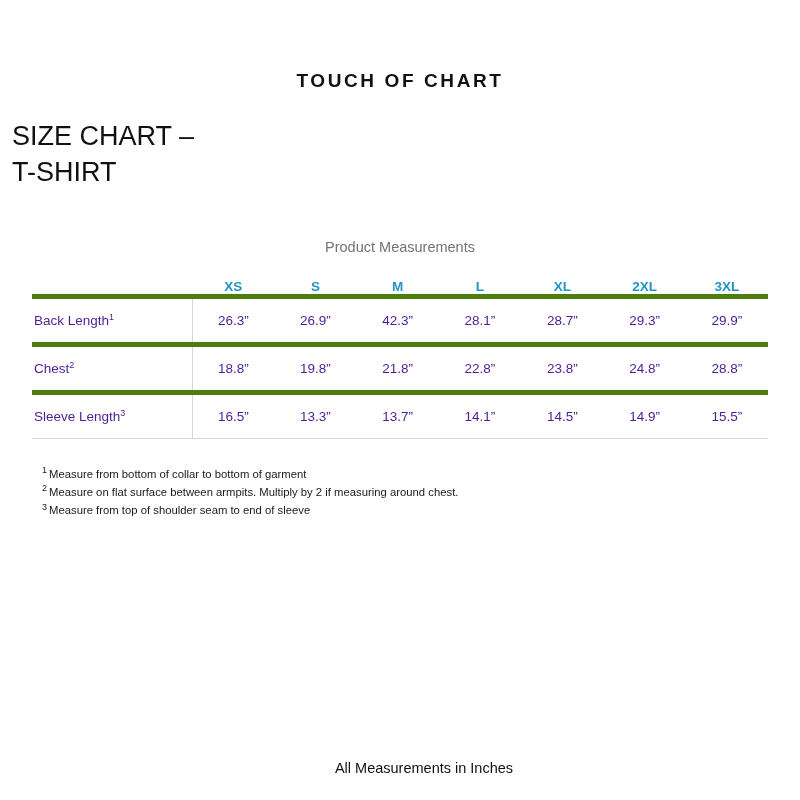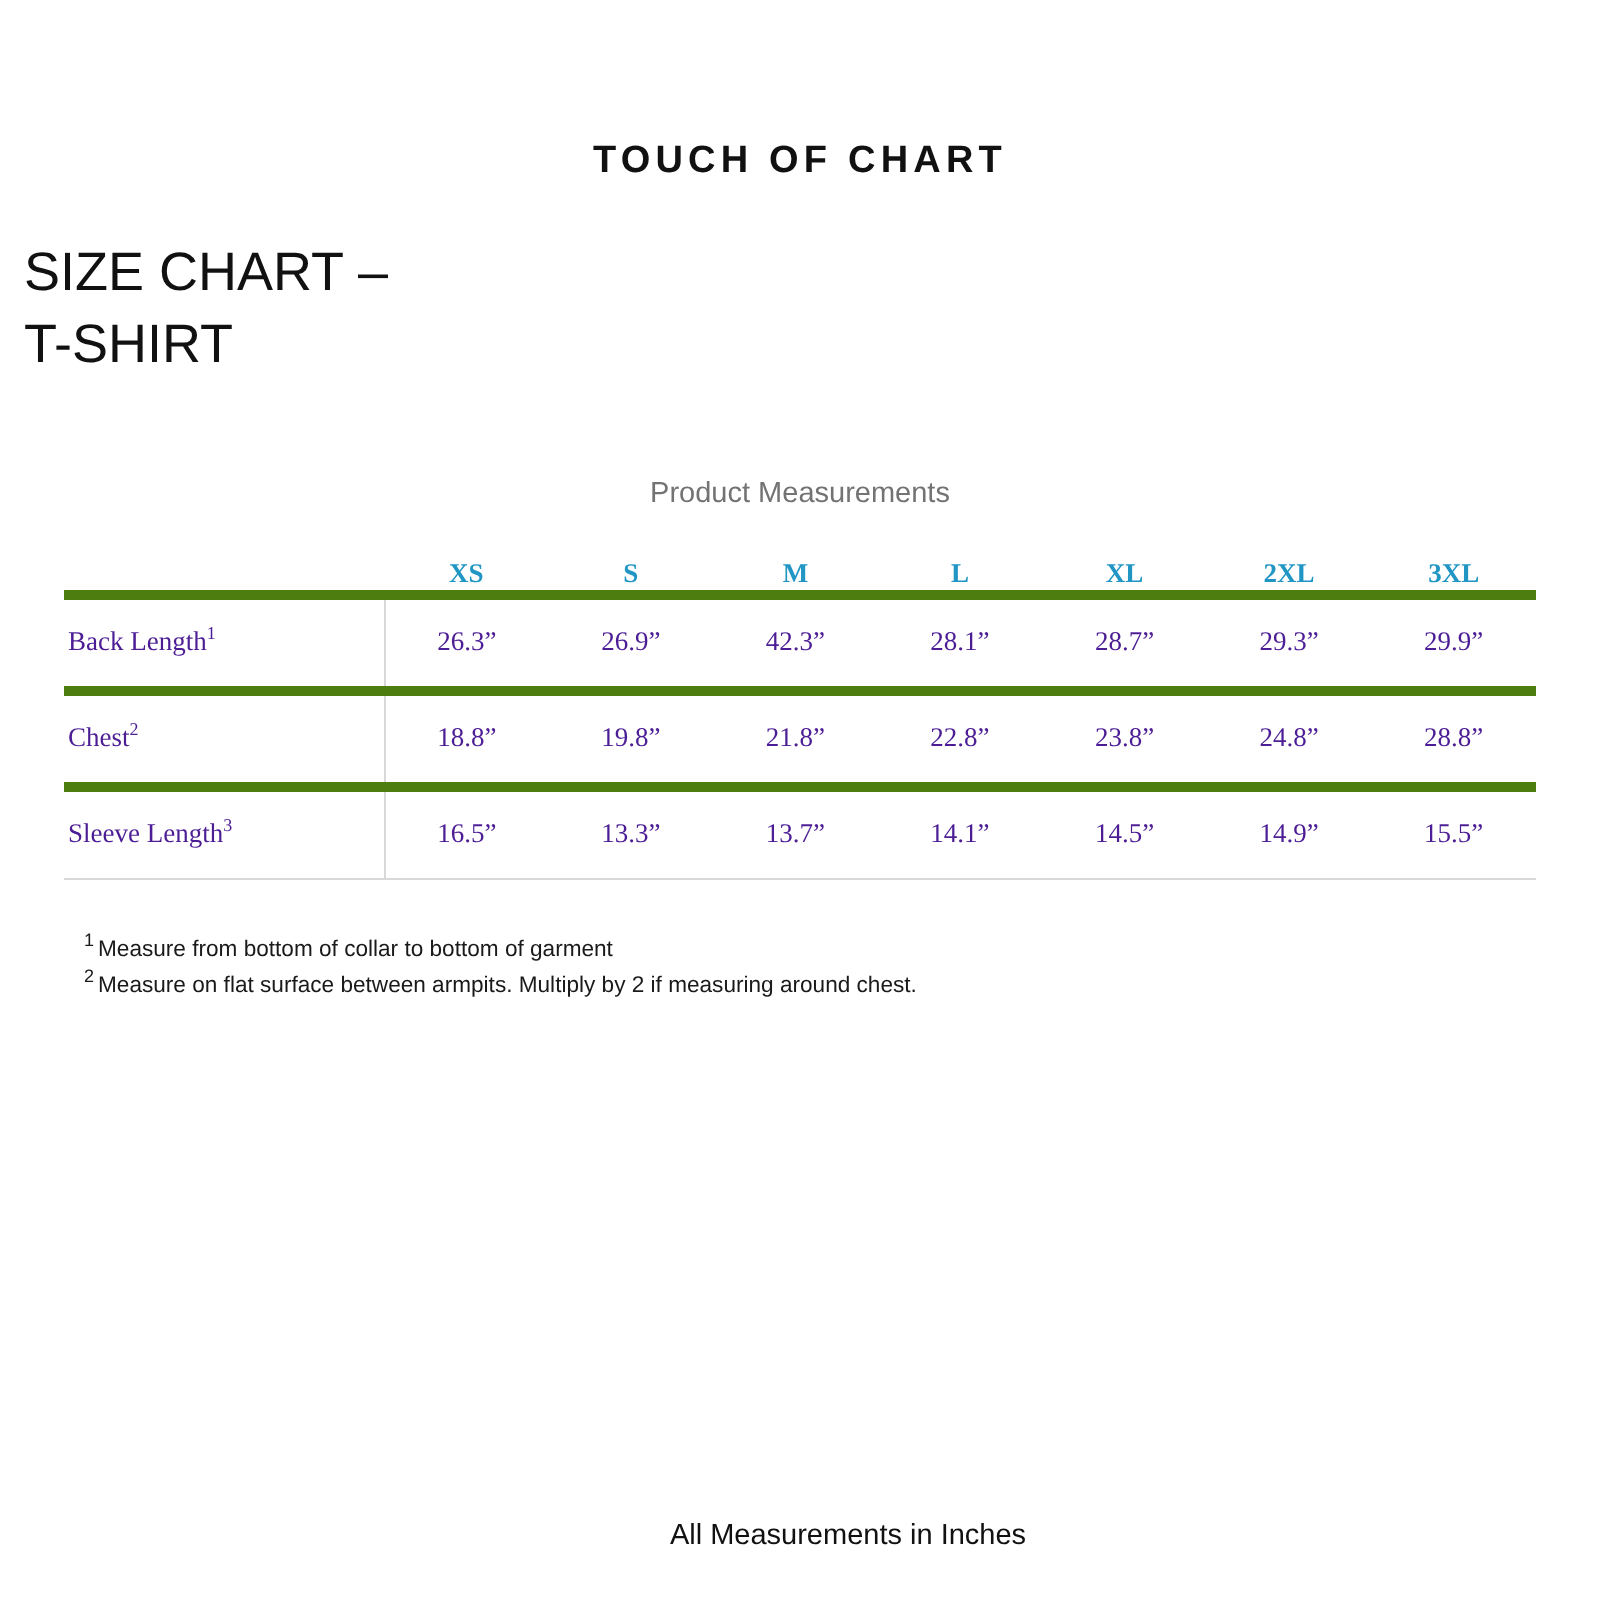--- a/index.html
+++ b/index.html
@@ -53,21 +53,20 @@
     width: 736px;
   }
   table.sizes {
     width: 100%;
     border-collapse: collapse;
     table-layout: fixed;
   }
   table.sizes th, table.sizes td {
     padding: 0;
     margin: 12px;
-    font-family: Liberation Serif, serif;
   }
   .col-label {
     width: 160px;
   }
   .head-row th {
     font-size: 13.5px;
     font-weight: bold;
     color: #2196c4;
     text-align: center;
     padding-bottom: 14px;
@@ -184,17 +183,18 @@
           <td>14.9”</td>
           <td>15.5”</td>
         </tr>
       </tbody>
     </table>
   </div>
 
   <div class="notes">
     <div class="note"><span class="marker">1</span><span>Measure from bottom of collar to bottom of garment</span></div>
     <div class="note"><span class="marker">2</span><span>Measure on flat surface between armpits. Multiply by 2 if measuring around chest.</span></div>
+    <div class="note"><span class="marker">3</span><span>Measure from top of shoulder seam to end of sleeve</span></div>
   </div>
 
   <div class="footer">All Measurements in Inches</div>
 
 </div>
 
 </body></html>

